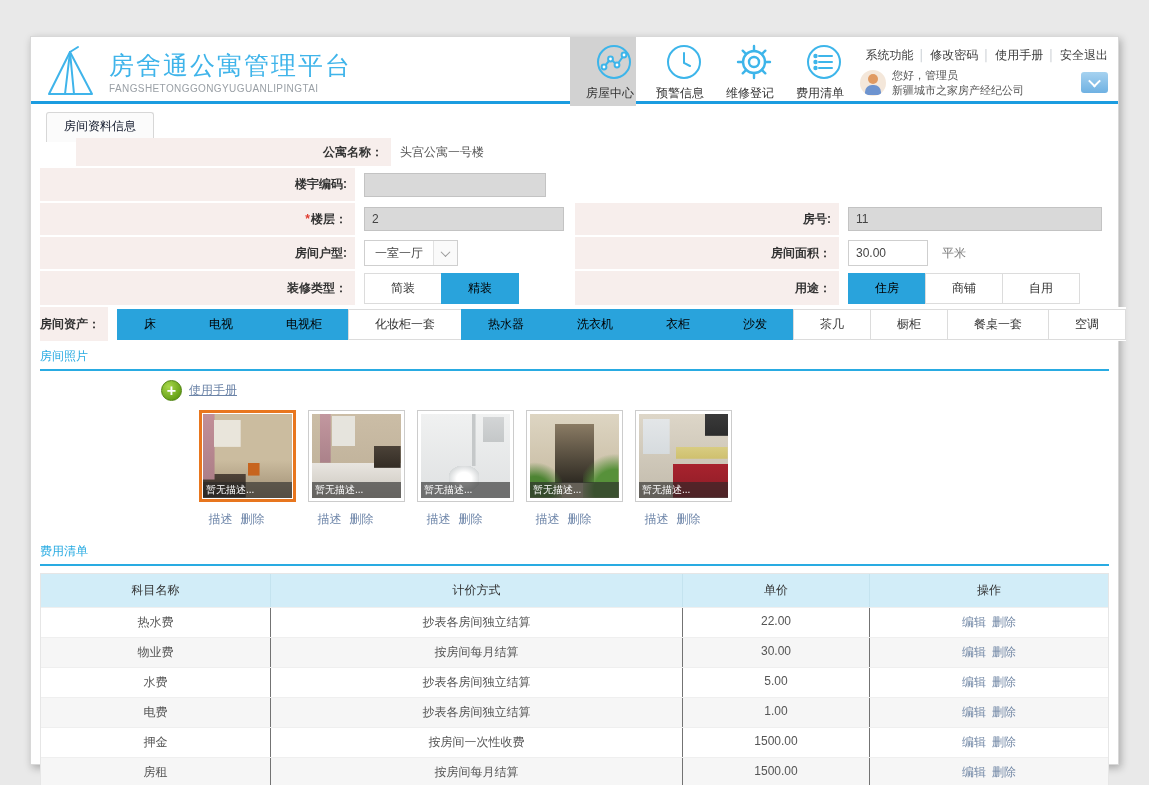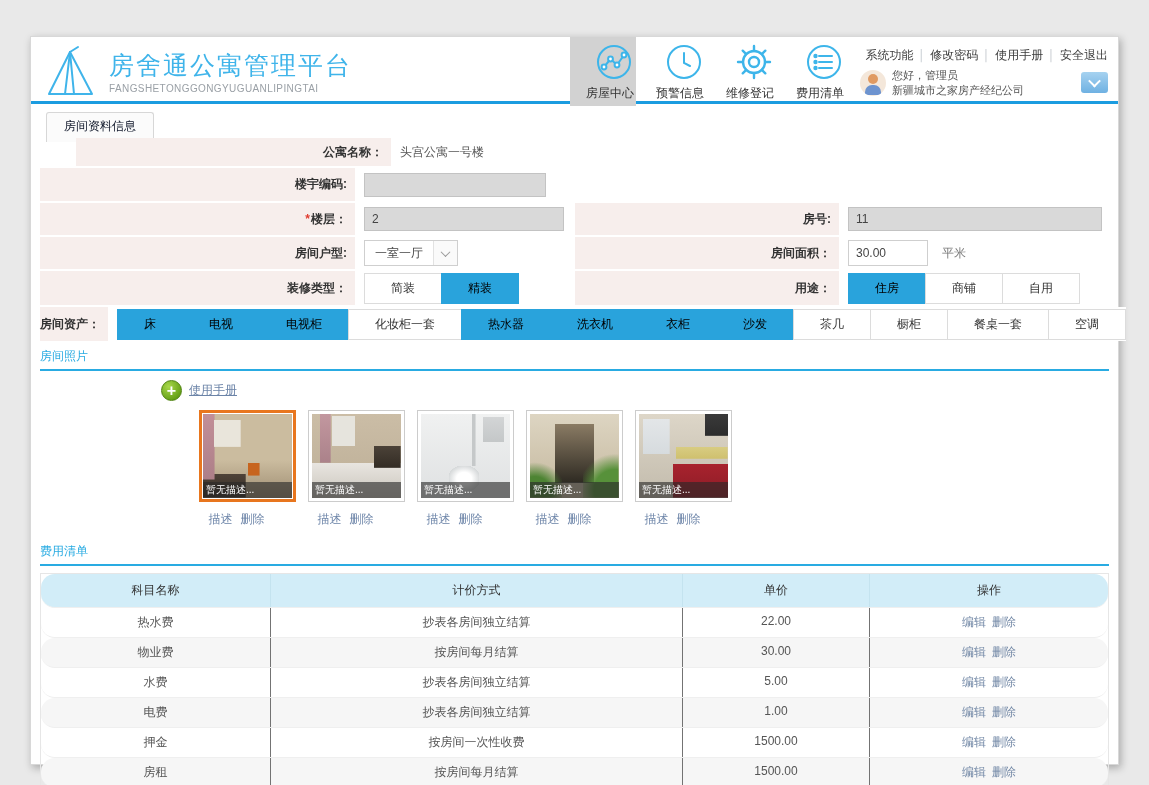--- a/index.html
+++ b/index.html
@@ -94,21 +94,21 @@
 
   
   .feetable { margin:7px 9px 0; border:1px solid #e6e6e6; }
   .trow { display:flex; }
   .trow .c { font-size:12px; color:#555; text-align:center; padding:6px 4px; border-right:1px solid #737373; }
   .trow .c:last-child { border-right:none; }
   .c1{width:230px;} .c2{width:412px;} .c3{width:187px;} .c4{flex:1;}
   .thead { background:#d2edf8; }
   .thead .c { color:#333; padding:8px 4px; border-right:1px solid #c4e3ef; }
   .trow.alt { background:#f6f6f6; }
-  .trow { border-bottom:1px solid #efefef;border-radius:14px; }
+  .trow { border-bottom:1px solid #efefef; }
   .op-links { display:flex; justify-content:center; gap:6px; color:#7288a6; }
   .op-links span { cursor:pointer; }
 </style>
 </head>
 <body>
 
 <div class="card">
 
   <div class="hdr">
     <div class="logo">

